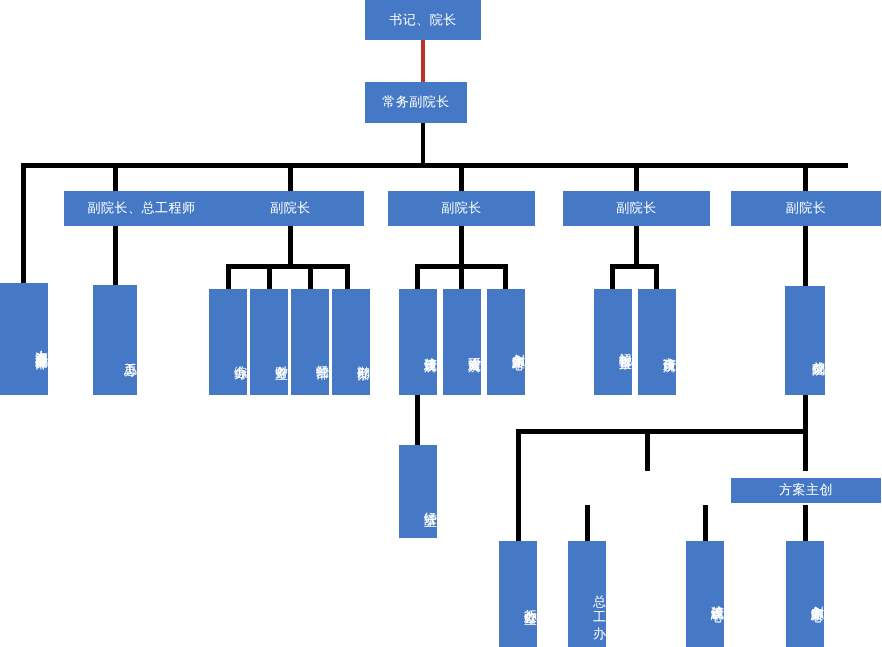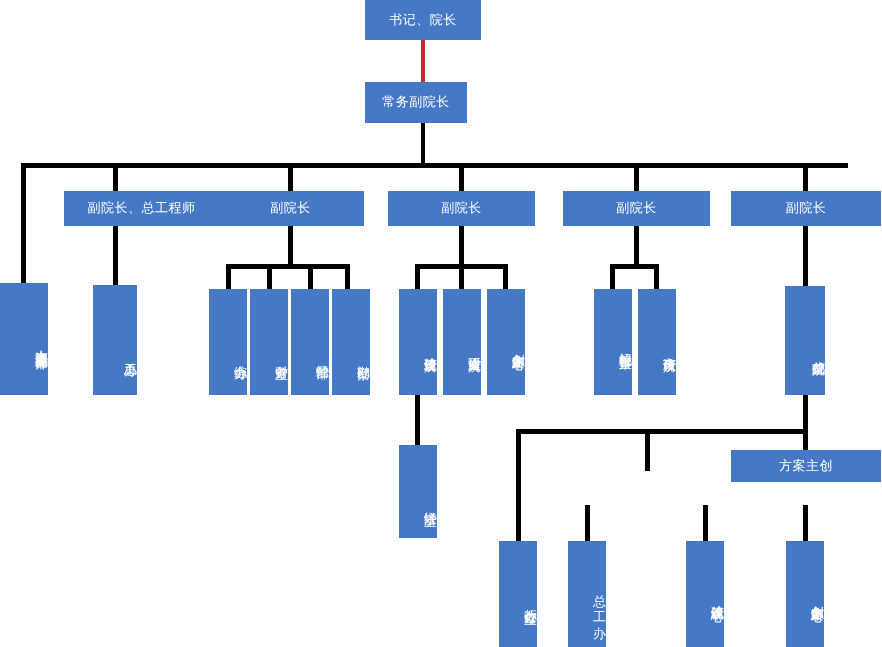--- a/index.html
+++ b/index.html
@@ -187,21 +187,21 @@
 
   <div class="node vert" style="left:638px; top:289px; width:38px; height:106px; padding-top:13px;">
     <span class="vcol">市政设计所</span>
   </div>
 
   <div class="node vert" style="left:785px; top:286px; width:40px; height:109px; padding-top:22px;">
     <span class="vcol">成都分院</span>
   </div>
 
 
-  <div class="node horiz" style="left:731px; top:450px; width:150px; height:32px;">
+  <div class="node horiz" style="left:731px; top:478px; width:150px; height:25px;">
     <span>方案主创</span>
   </div>
 
   <div class="node vert" style="left:499px; top:541px; width:38px; height:106px; padding-top:13px;">
     <span class="vcol">行政办公室</span>
   </div>
 
   <div class="node vert" style="left:568px; top:541px; width:38px; height:106px; padding-top:13px;">
     <span class="vcol">总  工  办</span>
   </div>

